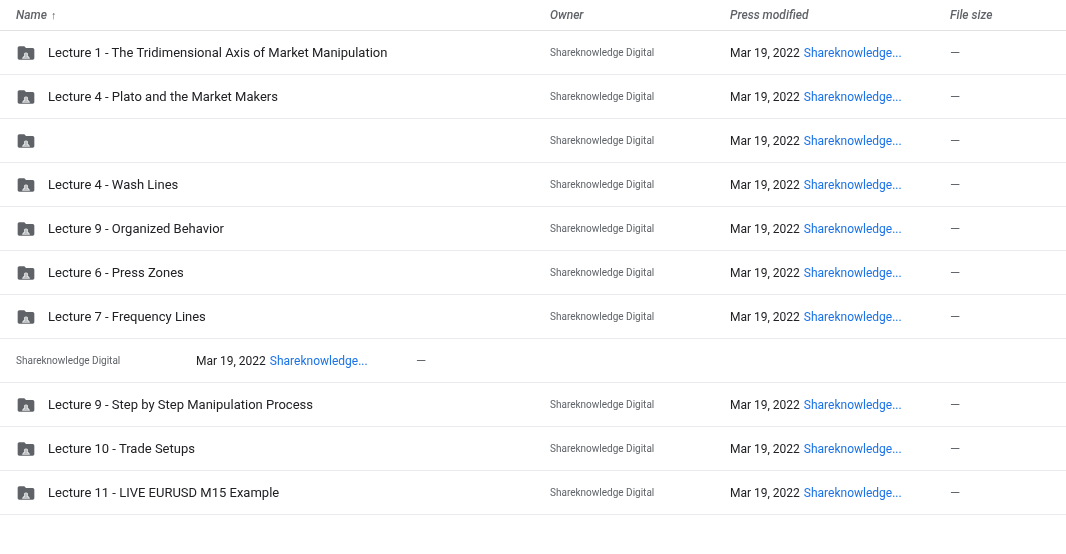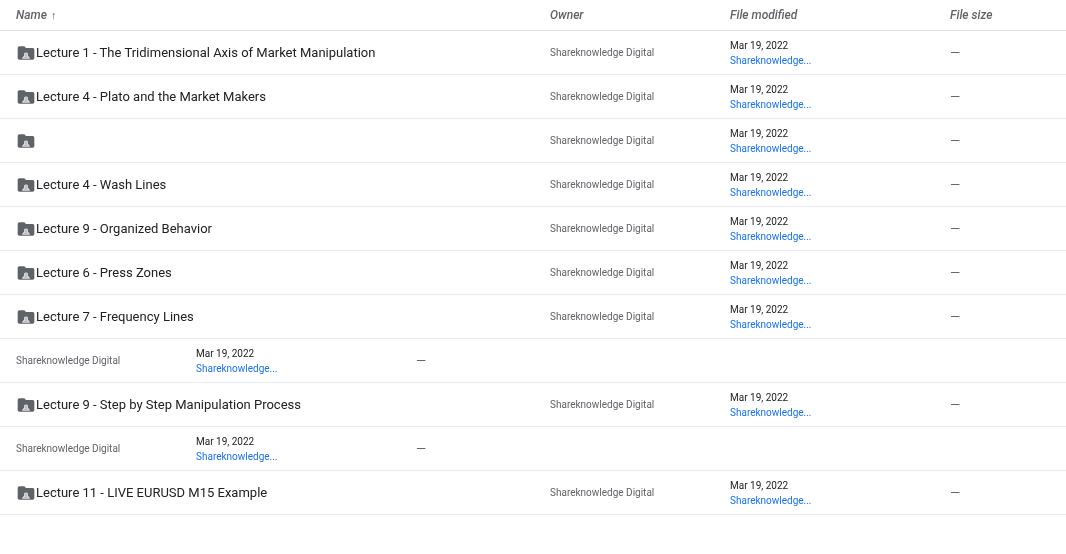--- a/index.html
+++ b/index.html
@@ -42,20 +42,21 @@
       align-items: center;
       padding: 0 16px;
       height: 44px;
       border-bottom: 1px solid #e8eaed;
       cursor: pointer;
     }
     .row-name {
       flex: 1;
       display: flex;
       align-items: center;
+      gap: 12px;
     }
     .folder-icon {
       width: 20px;
       height: 20px;
       flex-shrink: 0;
       display: flex;
       align-items: center;
       justify-content: center;
     }
     .folder-icon svg {
@@ -73,25 +74,24 @@
       width: 180px;
       color: #5f6368;
       font-size: 10px;
       white-space: nowrap;
       overflow: hidden;
       text-overflow: ellipsis;
     }
     .row-modified {
       width: 220px;
       color: #5f6368;
-      font-size: 10px;
-      display: flex;
-      align-items: flex-start;
+      font-size: 12px;
+      display: flex;
+      align-items: flex-end;
       gap: 4px;
-      flex-direction: column;
     }
     .row-modified-date {
       color: #202124;
     }
     .row-modified-user {
       color: #1a73e8;
       white-space: nowrap;
       overflow: hidden;
       text-overflow: ellipsis;
       max-width: 110px;
@@ -108,21 +108,21 @@
 <div class="table-container">
   <div class="table-header">
     <div class="col-name">
       <span>Name</span>
       <span class="sort-arrow">↑</span>
     </div>
     <div class="col-owner">
       <span>Owner</span>
     </div>
     <div class="col-modified">
-      <span>File modified</span>
+      <span>Press modified</span>
     </div>
     <div class="col-size">
       <span>File size</span>
     </div>
   </div>
   <div id="table-body">
       <div class="table-row">
     <div class="row-name">
       <div class="folder-icon">
         <svg viewBox="0 0 24 24" xmlns="http://www.w3.org/2000/svg">
@@ -283,20 +283,32 @@
       <span class="row-label">Lecture 9 - Step by Step Manipulation Process</span>
     </div>
     <div class="row-owner">Shareknowledge Digital</div>
     <div class="row-modified">
       <span class="row-modified-date">Mar 19, 2022</span>
       <span class="row-modified-user">Shareknowledge...</span>
     </div>
     <div class="row-size">—</div>
   </div>
       <div class="table-row">
+    <div class="row-name">
+      <div class="folder-icon">
+        <svg viewBox="0 0 24 24" xmlns="http://www.w3.org/2000/svg">
+          <path d="M10 4H4C2.9 4 2 4.9 2 6v12c0 1.1.9 2 2 2h16c1.1 0 2-.9 2-2V8c0-1.1-.9-2-2-2h-8l-2-2z" fill="#5f6368"></path>
+          <circle cx="12" cy="14" r="2.5" fill="#fff"></circle>
+          <path d="M7.5 19c0-2.5 2-4 4.5-4s4.5 1.5 4.5 4" fill="#fff"></path>
+          <circle cx="12" cy="14" r="2" fill="#5f6368" opacity="0.4"></circle>
+          <path d="M8.5 18.5c.4-1.7 1.8-2.8 3.5-2.8s3.1 1.1 3.5 2.8" fill="#5f6368" opacity="0.4" stroke="none"></path>
+        </svg>
+      </div>
+      <span class="row-label">Lecture 10 - Trade Setups</span>
+    </div>
     <div class="row-owner">Shareknowledge Digital</div>
     <div class="row-modified">
       <span class="row-modified-date">Mar 19, 2022</span>
       <span class="row-modified-user">Shareknowledge...</span>
     </div>
     <div class="row-size">—</div>
   </div>
       <div class="table-row">
     <div class="row-name">
       <div class="folder-icon">

